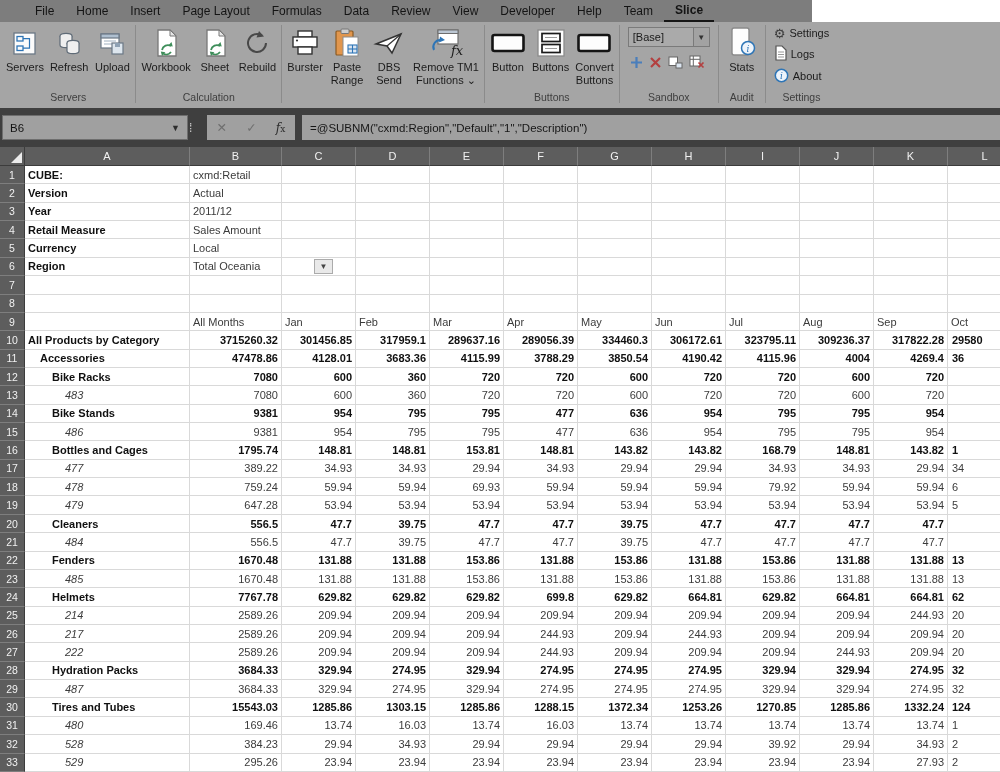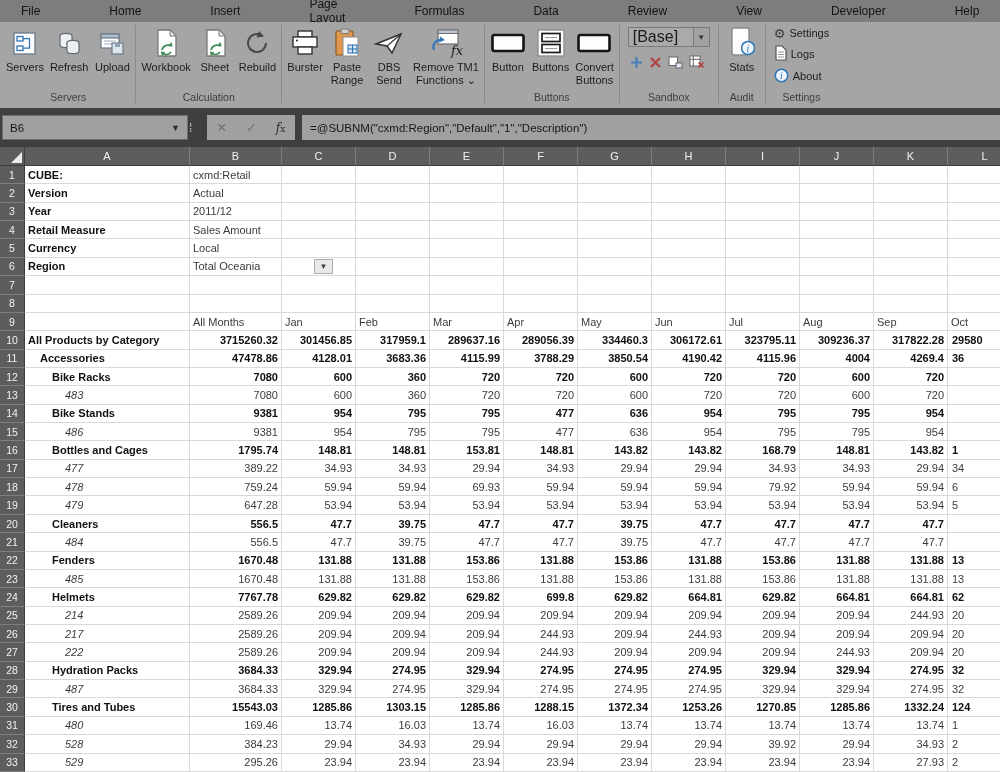--- a/index.html
+++ b/index.html
@@ -1,36 +1,36 @@
 <!DOCTYPE html>
 <html><head>
 <meta charset="utf-8">
 <style>
   html,body{margin:0;padding:0;}
   body{width:1000px;height:772px;overflow:hidden;background:#fff;
        font-family:"Liberation Sans","DejaVu Sans",sans-serif;position:relative;}
   
-  #tabbar{position:absolute;left:0;top:0;width:1000px;height:22px;background:#7d7d7d;
-          display:flex;align-items:stretch;padding-left:10px;box-sizing:border-box;gap:47px;}
+  #tabbar{position:absolute;left:0;top:0;width:812px;height:22px;background:#7d7d7d;
+          display:flex;align-items:stretch;padding-left:24px;box-sizing:border-box;}
   .tab{font-size:12px;color:#141414;display:flex;align-items:center;padding:0 11px;cursor:default;}
   .tab.active{border-bottom:2.5px solid #161616;font-weight:600;}
   
   #ribbon{position:absolute;left:0;top:22px;width:1000px;height:86px;background:#a5a5a5;
           display:flex;align-items:stretch;padding-left:3px;box-sizing:border-box;}
   .rsep{width:1px;background:#8b8b8b;margin:3px 2px 5px 2px;}
   .rgroup{display:flex;flex-direction:column;}
   .rbody{flex:1;display:flex;align-items:flex-start;padding-top:2px;}
   .gname{height:15px;font-size:10.5px;color:#3e3e3e;text-align:center;padding-bottom:2px;white-space:nowrap;}
   .bigbtn{display:flex;flex-direction:column;align-items:center;padding:1px 3px;min-width:36px;}
   .bigbtn .icon{height:36px;display:flex;align-items:center;justify-content:center;}
   .blabel{font-size:11px;line-height:12.5px;color:#1c1c1c;text-align:center;white-space:nowrap;}
   .setitem{display:flex;align-items:center;gap:4px;font-size:11px;color:#1c1c1c;margin:2.5px 0;white-space:nowrap;}
   .gearchar{font-size:13px;line-height:13px;color:#3a3a3a;}
   .combo{display:flex;margin-top:3px;}
-  .cvin{width:60px;height:18px;background:#aaaaaa;border:1px solid #7a7a7a;font-size:16px;color:#1a1a1a;
+  .cvin{width:60px;height:18px;background:#aaaaaa;border:1px solid #7a7a7a;font-size:11px;color:#1a1a1a;
         display:flex;align-items:center;padding-left:4px;}
   .cbtn{width:15px;height:18px;background:#a2a2a2;border:1px solid #7a7a7a;border-left:none;
         display:flex;align-items:center;justify-content:center;font-size:8px;color:#333;}
   .sbrow{display:flex;gap:6px;margin-top:8px;align-items:center;padding-left:2px;}
   .sandcol{display:flex;flex-direction:column;align-items:flex-start;padding:0 6px;}
   
   #fbar{position:absolute;left:0;top:108px;width:1000px;height:39px;background:#3f3f3f;}
   #fbar .box{position:absolute;top:7px;height:25px;background:#a0a0a0;box-sizing:border-box;
              display:flex;align-items:center;}
   .nbox{left:2px;width:186px;border:1px solid #6e6e6e;font-size:11.5px;color:#141414;

